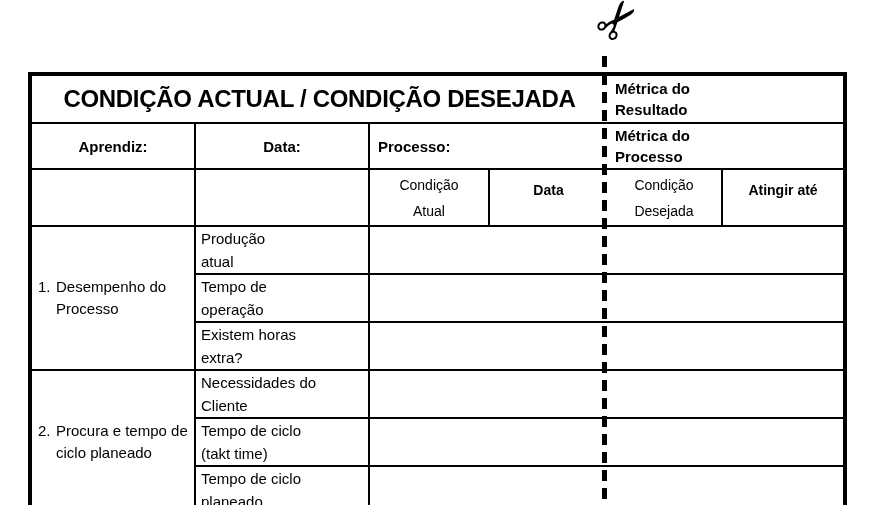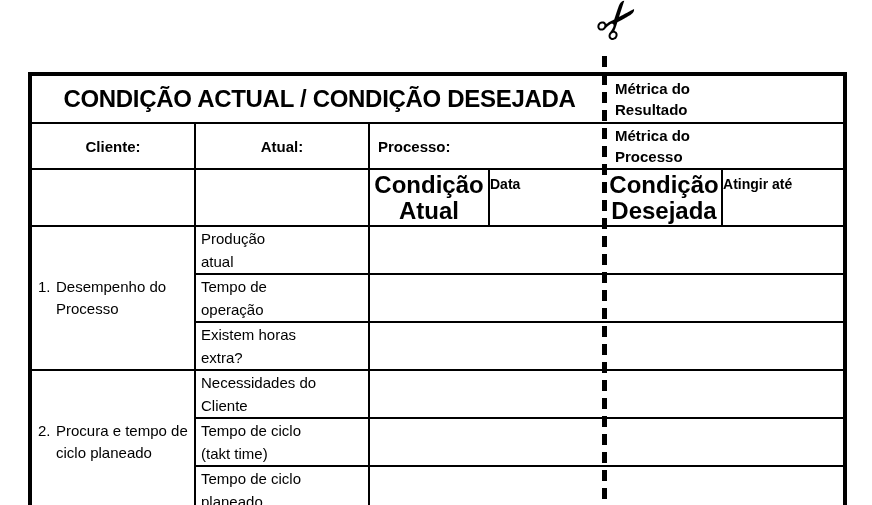--- a/index.html
+++ b/index.html
@@ -52,32 +52,32 @@
   .metric-cell {
     font-weight:bold;
     padding-left:8px;
     line-height:21px;
     white-space:pre-line;
   }
   .hdr-center { font-weight:bold; text-align:center; }
   .hdr-left   { font-weight:bold; padding-left:8px; }
 
   .cond-cell {
-    font-weight:bold;
-    font-size:24px;
+    font-weight:normal;
+    font-size:14px;
     text-align:center;
     line-height:26px;
     white-space:pre-line;
   }
   .small-hdr {
     font-weight:bold;
     font-size:14px;
-    text-align:left;
+    text-align:center;
     vertical-align:top;
-    padding-top:6px;
+    padding-top:12px;
     margin-top:8px;
   }
 
   .group-cell { padding:2px 2px 2px 6px; line-height:22px; }
   .group-flex { display:flex; }
   .group-num  { width:18px; flex:0 0 18px; }
   .group-txt  { flex:1; }
 
   .sub-cell {
     padding-left:5px;
@@ -102,22 +102,22 @@
   </colgroup>
 
   <tbody>
       <tr style="height:49px">
     <td colspan="4" class="title-cell noBR">CONDIÇÃO ACTUAL / CONDIÇÃO DESEJADA</td>
     <td colspan="2" class="metric-cell noBL">Métrica do
 Resultado</td>
   </tr>
 
   <tr style="height:46px">
-    <td class="hdr-center">Cliente:</td>
-    <td class="hdr-center">Atual:</td>
+    <td class="hdr-center">Aprendiz:</td>
+    <td class="hdr-center">Data:</td>
     <td colspan="2" class="hdr-left noBR">Processo:</td>
     <td colspan="2" class="metric-cell noBL">Métrica do
 Processo</td>
   </tr>
 
   <tr style="height:57px">
     <td></td>
     <td></td>
     <td class="cond-cell">Condição
 Atual</td>

